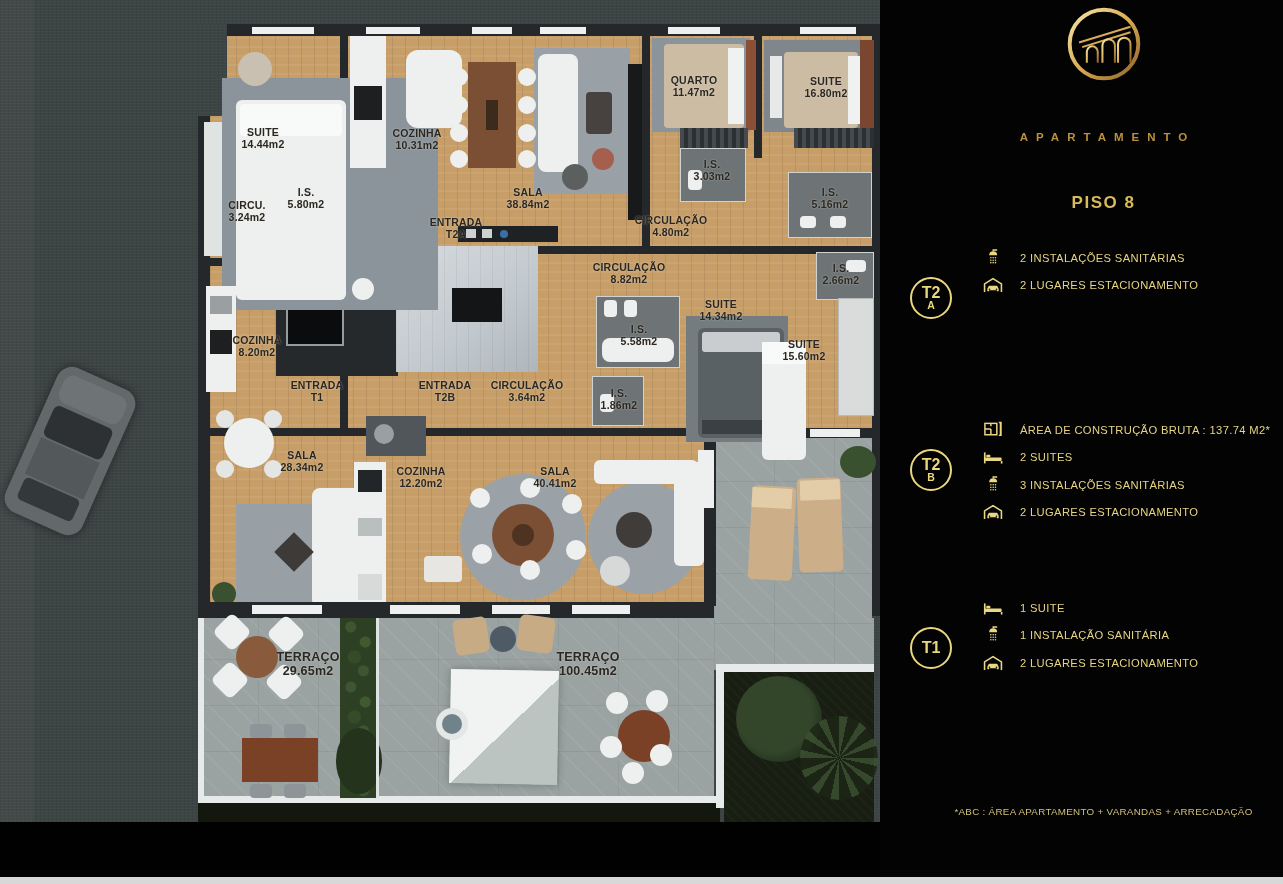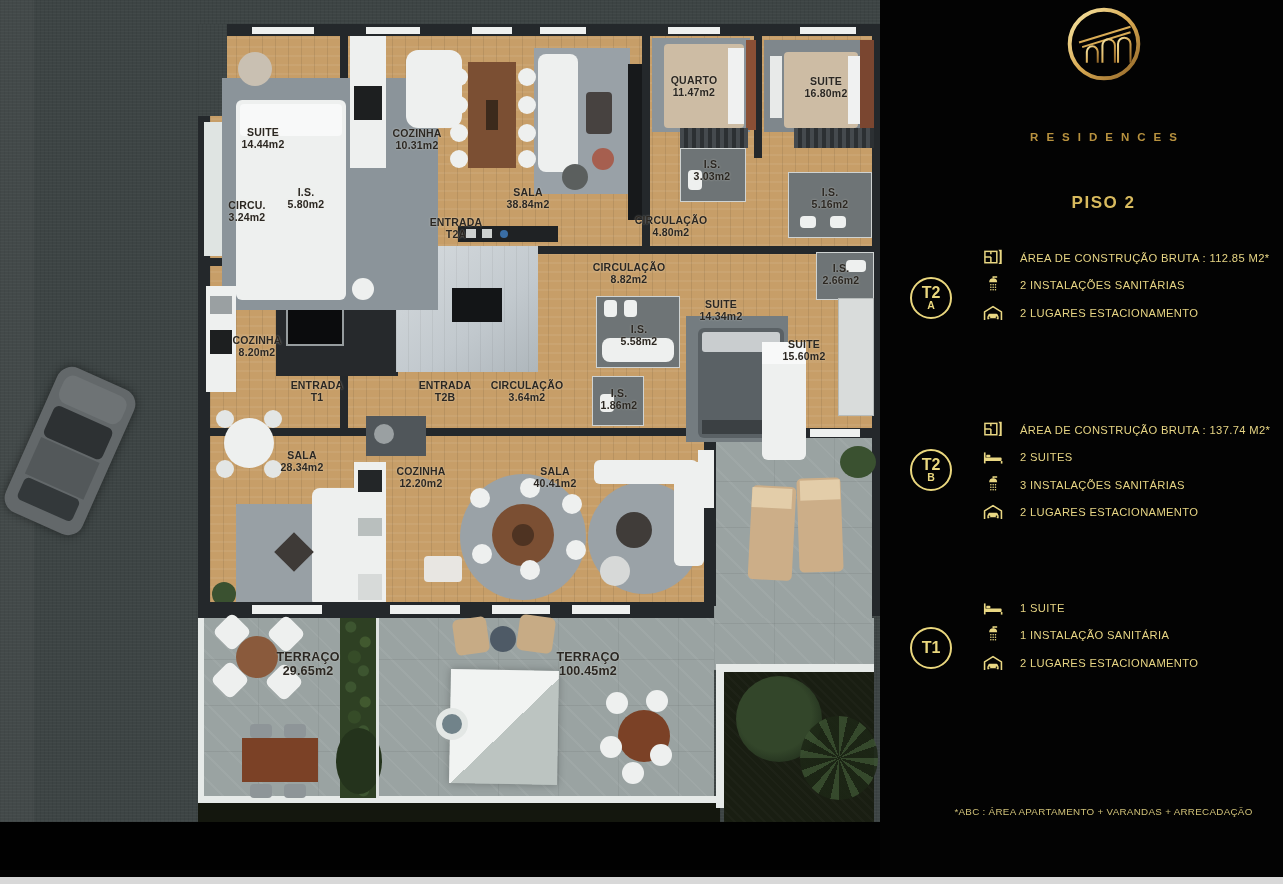--- a/index.html
+++ b/index.html
@@ -407,44 +407,32 @@
         <circle cx="50" cy="50" r="44" fill="none" stroke="url(#lg)" stroke-width="5"></circle>
         <g fill="none" stroke="url(#lg)" stroke-width="2.6">
           <path d="M18 48 L84 28"></path>
             <path d="M22 54 L84 35"></path>
           <path d="M28 74 V60 a7 7 0 0 1 14 0 V74"></path>
           <path d="M48 74 V52 a8 8 0 0 1 16 0 V74"></path>
           <path d="M68 74 V50 a8 8 0 0 1 16 0 V74"></path>
         </g>
       </svg>
 
-      <div class="brand-sub">RESIDENCES</div>
-      <h2 class="piso">PISO 2</h2>
+      <div class="brand-sub">APARTAMENTO</div>
+      <h2 class="piso">PISO 8</h2>
       <div class="footnote">*ABC :  ÁREA APARTAMENTO + VARANDAS + ARRECADAÇÃO</div>
     </div>
 
     <div id="units">
         <section class="unit" style="top: 242px;">
           <div class="badge">
             <span class="bm">T2</span>
             <span class="bs">A</span>
           </div>
           <div class="rows">
-            <div class="row">
-              <span class="ric">
-                <svg width="21" height="21" viewBox="0 0 24 24">
-                  <g fill="none" stroke="#e9d783" stroke-width="1.7">
-                    <rect x="2.2" y="5" width="13.6" height="13"></rect>
-                    <path d="M2.2 11.5h6.8M9 11.5V18M9 5v3.4"></path>
-                  </g>
-                  <path d="M17.6 3.2h3.8v16.2h-3.8l1.5-2.1V5.3z" fill="#e9d783"></path>
-                </svg>
-              </span>
-              <span class="rtx">ÁREA DE CONSTRUÇÃO BRUTA :  112.85 M2*</span>
-            </div>
             <div class="row">
               <span class="ric">
                 <svg width="20" height="20" viewBox="0 0 24 24">
                   <g fill="#e9d783" stroke="#e9d783">
                     <path d="M7.4 8.6a4.8 4.8 0 0 1 9.6 0z" stroke="none"></path>
                     <path d="M12.2 3.8V2.4h4.8" fill="none" stroke-width="1.6"></path>
                     <g stroke="none">
                       <circle cx="9.4" cy="11.6" r=".95"></circle>
                       <circle cx="12.2" cy="11.6" r=".95"></circle>
                       <circle cx="15" cy="11.6" r=".95"></circle>

